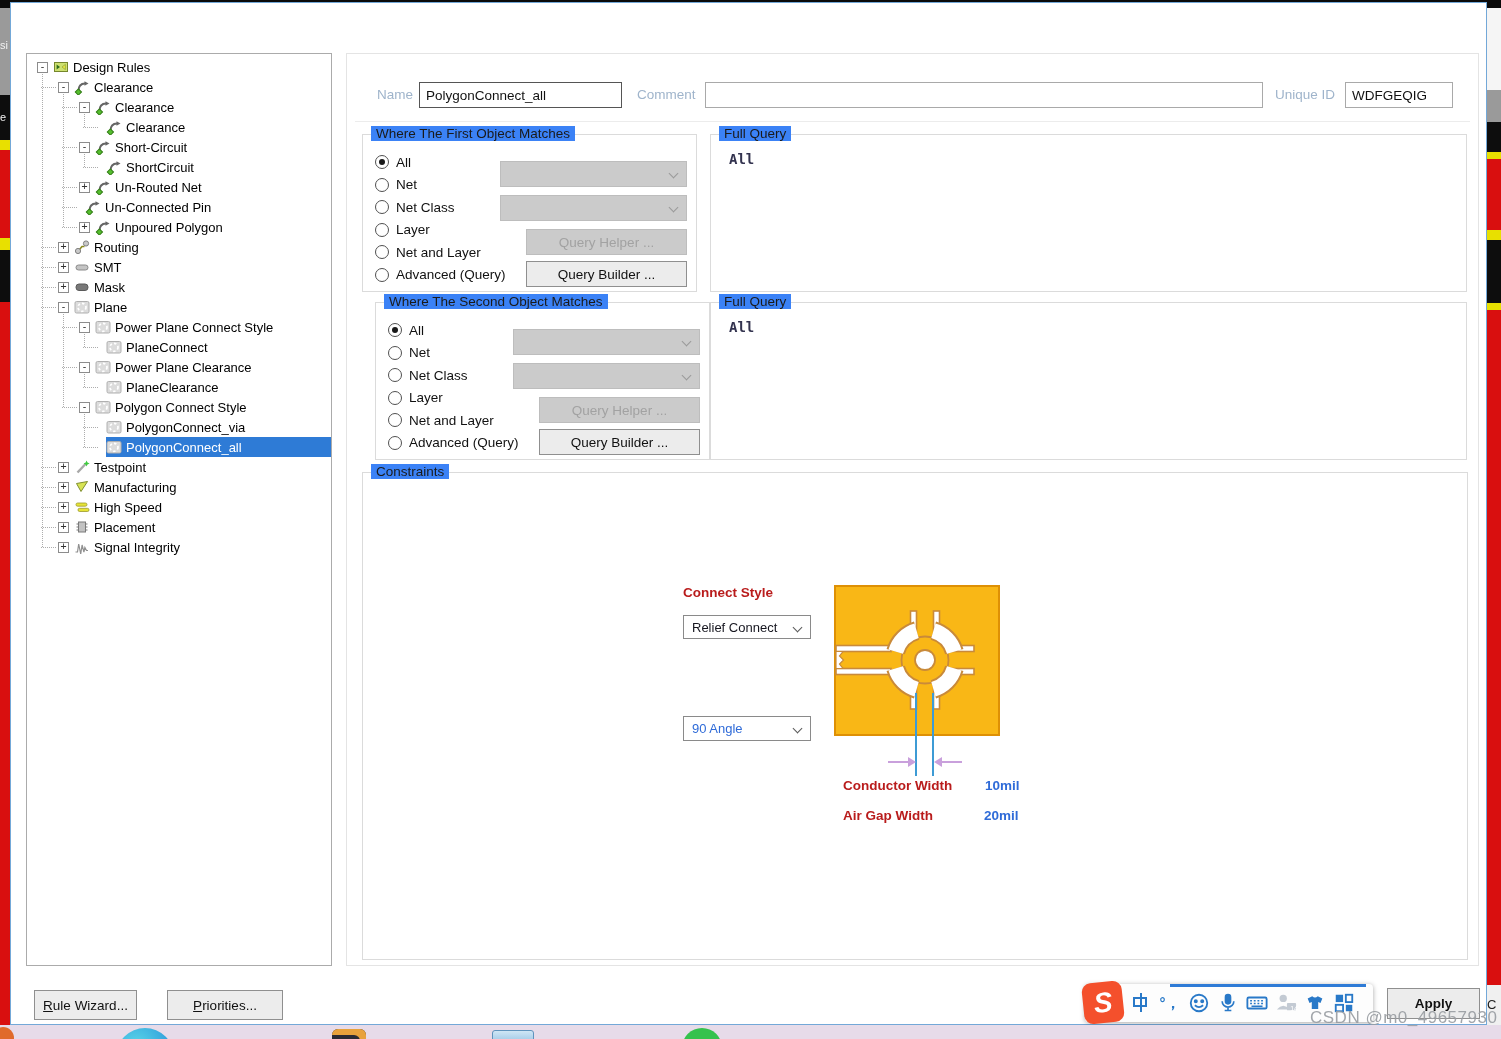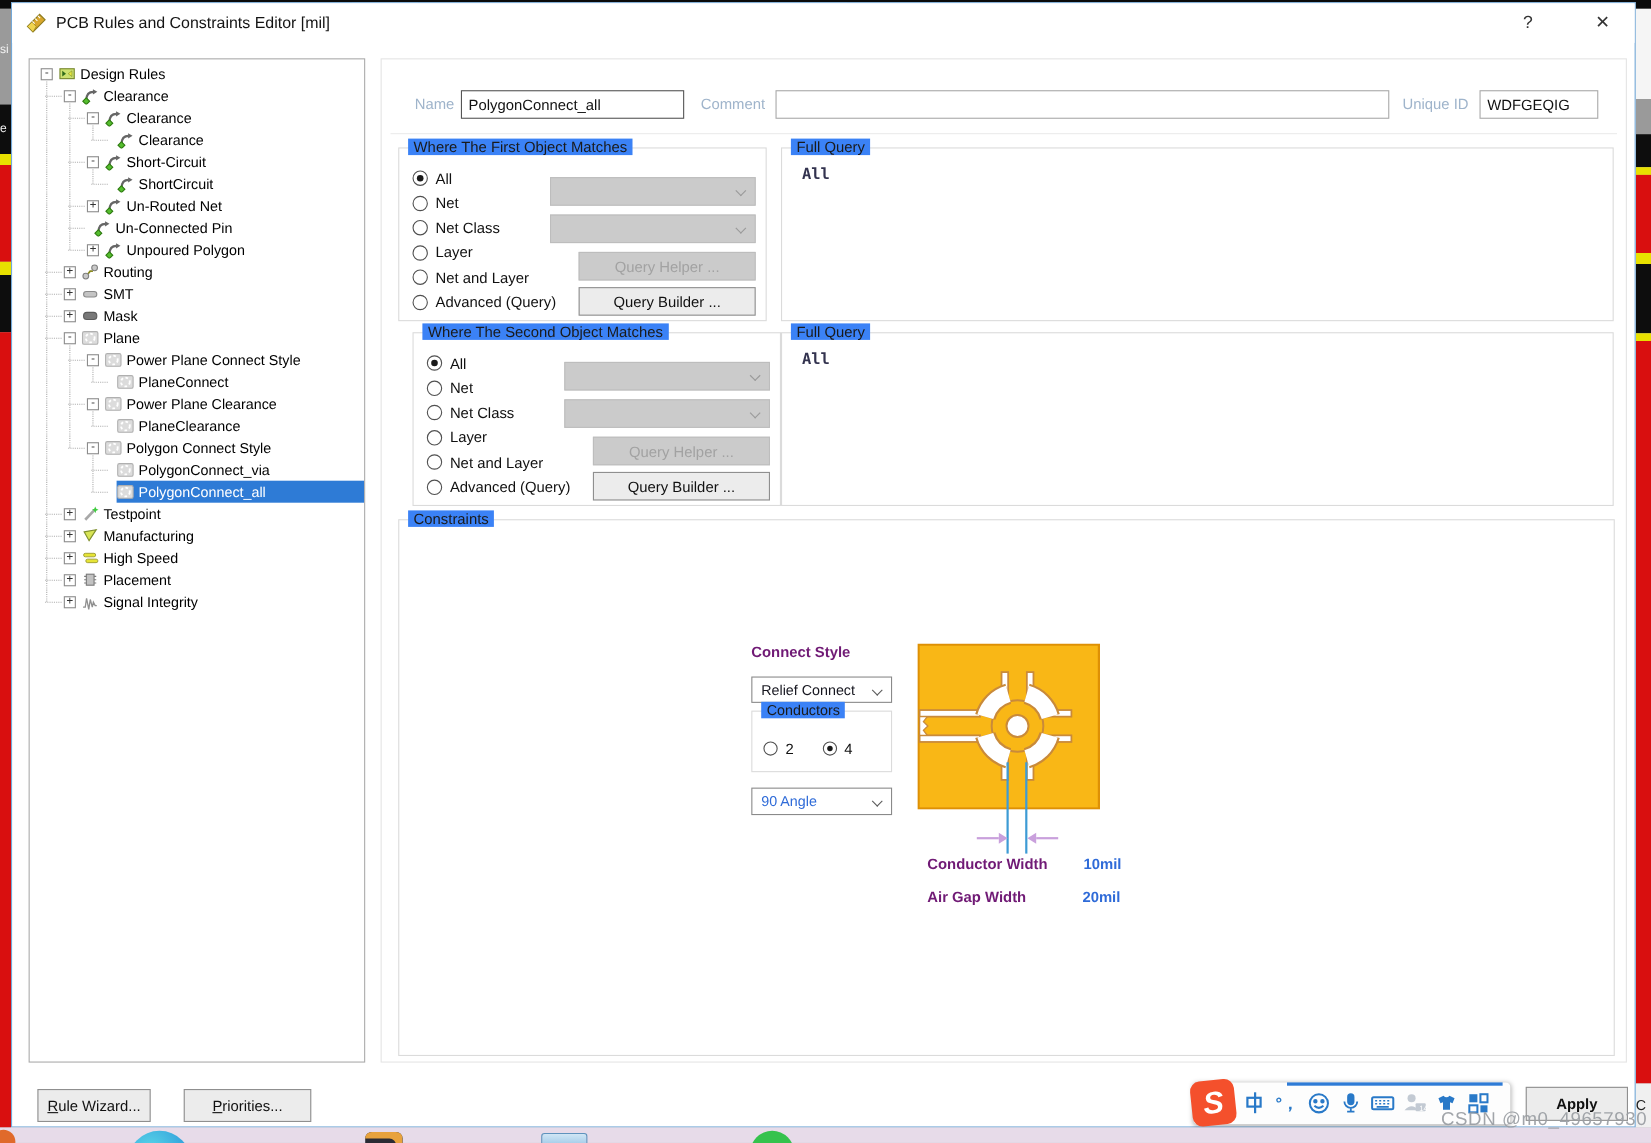--- a/index.html
+++ b/index.html
@@ -75,21 +75,21 @@
   .chev.dark { border-color:#5a5a5a; }
   .btn { display:flex; align-items:center; justify-content:center; font-size:13.5px;
     background:#ececec; border:1px solid #8f8f8f; color:#111; }
   .btn.dis { background:#cbcbcb; border-color:#bdbdbd; color:#a2a2a2; }
 
   .fqval { position:absolute; left:18px; top:16px; font-family:"DejaVu Sans Mono",monospace;
     font-size:14px; font-weight:bold; color:#33334f; }
 
   .dd { position:absolute; height:24px; background:#fff; border:1px solid #8a8a8a;
     font-size:13px; color:#16161f; display:flex; align-items:center; padding:0 8px; }
-  .glab2 { font-size:13.5px; color:#701a75; font-weight:bold; }
+  .glab2 { font-size:13.5px; color:#b91c1c; font-weight:bold; }
 
   .mline { position:absolute; width:2px; background:#3d9bd5; z-index:3; }
   .arr { position:absolute; height:10px; z-index:3; }
   .arr .ln { position:absolute; top:4px; width:20px; height:2px; background:#c9a0dc; }
   .arr .tri { position:absolute; top:0; width:0; height:0; border-top:5px solid transparent;
     border-bottom:5px solid transparent; }
 
   .mval { position:absolute; font-size:13.5px; color:#2f6bd8; font-weight:bold; }
 
   
@@ -196,32 +196,20 @@
 <div id="taskbar" class="abs">
   <div class="tbicon" style="left:-8px;top:2px;width:22px;height:22px;background:#e06a2b"></div>
   <div class="tbicon" style="left:116px;top:3px;width:58px;height:58px;background:radial-gradient(circle at 35% 30%, #5ad6e8, #1a7fd4)"></div>
   <div class="tbicon" style="left:332px;top:4px;width:34px;height:34px;border-radius:6px;background:#2b2b34;box-shadow:inset -6px 6px 0 #e8a23c"></div>
   <div style="position:absolute;left:492px;top:5px;width:42px;height:20px;border-radius:3px;background:linear-gradient(#cfe6f5,#7fb4dd);border:1px solid #5f93bd"></div>
   <div class="tbicon" style="left:682px;top:3px;width:40px;height:40px;background:#35c24d"></div>
 </div>
 
 <div id="dialog" class="abs">
 
-  <div id="titlebar">
-    <svg id="title-icon" viewBox="0 0 20 20">
-      <polygon points="2,13 13,2 18,7 7,18" fill="#d8a62c" stroke="#8c7a1e" stroke-width="1"></polygon>
-      <polygon points="2,13 6,9 10,13 7,18" fill="#f0d44e" stroke="#8c7a1e" stroke-width=".6"></polygon>
-      <path d="M9 6l2 2M11.5 3.5l2 2M6.5 8.5l2 2" stroke="#fff" stroke-width="1"></path>
-    </svg>
-    <span id="title-text">PCB Rules and Constraints Editor [mil]</span>
-    <div id="title-btns">
-      <div class="tbtn">?</div>
-      <div class="tbtn">✕</div>
-    </div>
-  </div>
 
   <div id="tree-panel">
 
     <div class="guide" style="left:15px;top:20px;height:473px"></div>
     <div class="guide" style="left:36px;top:40px;height:133px"></div>
     <div class="guide" style="left:36px;top:260px;height:93px"></div>
     <div class="guide" style="left:57px;top:60px;height:13px"></div>
     <div class="guide" style="left:57px;top:100px;height:13px"></div>
     <div class="guide" style="left:57px;top:280px;height:13px"></div>
     <div class="guide" style="left:57px;top:320px;height:13px"></div>
@@ -545,33 +533,20 @@
 
     <div class="grp" style="left:15px;top:418px;width:1106px;height:488px">
       <span class="glabel">Constraints</span>
 
       <span class="glab2" style="position:absolute;left:320px;top:112px">Connect Style</span>
       <div class="dd" style="left:320px;top:142px;width:128px">
         <span>Relief Connect</span>
         <span class="chev dark"></span>
       </div>
 
-      <div class="grp" style="left:320px;top:173px;width:128px;height:56px">
-        <span class="glabel" style="font-size:13px">Conductors</span>
-        <div style="position:absolute;left:10px;top:22px;display:flex;gap:26px">
-          <span class="opt">
-              <span class="radio" style="width:13px;height:13px"></span>
-              <span>2</span>
-            </span>
-          <span class="opt">
-              <span class="radio on" style="width:13px;height:13px"></span>
-              <span>4</span>
-            </span>
-        </div>
-      </div>
 
       <div class="dd" style="left:320px;top:243px;width:128px;height:25px;color:#2f6bd8">
         <span>90 Angle</span>
         <span class="chev dark"></span>
       </div>
 
       <svg style="position:absolute;left:471px;top:112px" width="166" height="151" viewBox="0 0 166 151">
         <rect x="1" y="1" width="164" height="149" fill="#f9b716" stroke="#de9005" stroke-width="2"></rect>
 
         <rect x="2" y="60.5" width="55" height="6" fill="#fff" stroke="#c98a3a" stroke-width="1.6"></rect>

